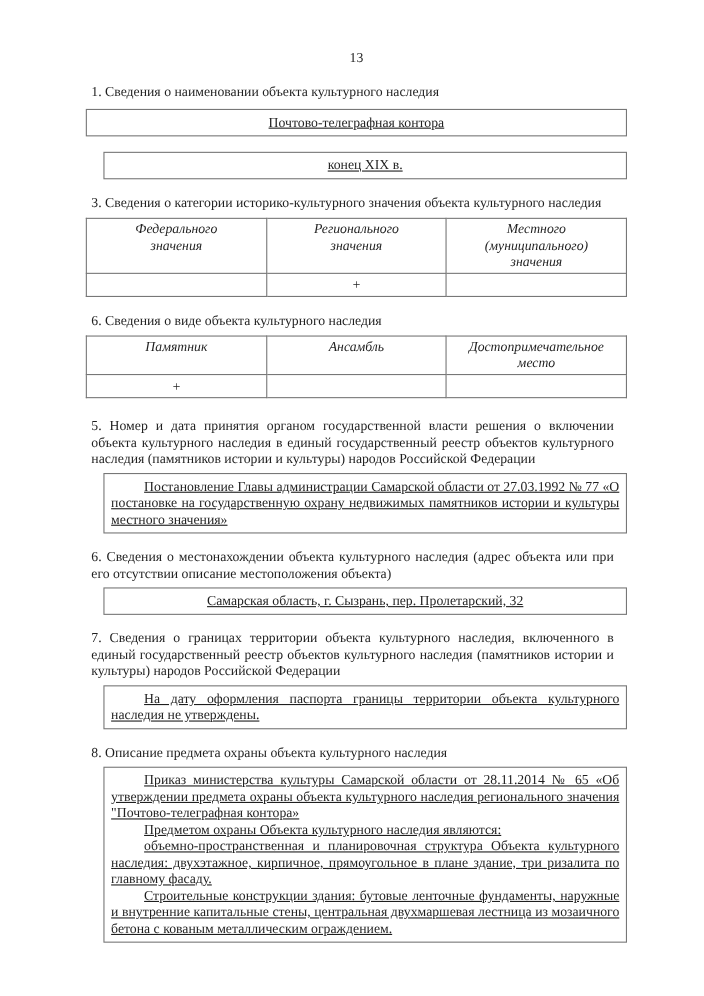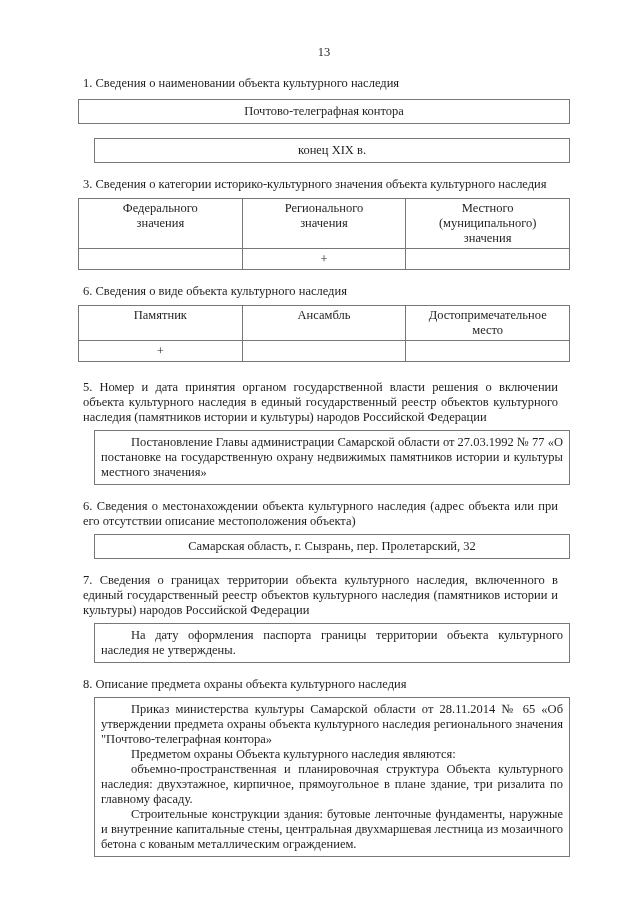--- a/index.html
+++ b/index.html
@@ -29,34 +29,36 @@
     text-align: justify;
     margin: 0 12px 0 5px;
   }
   .sec {
     margin-top: 14px;
   }
   .value-box {
     margin-top: 8px;
     border: 1px solid #777;
     padding: 4px 6px;
+    text-decoration: underline;
   }
   .value-box.centered {
     text-align: center;
   }
   .value-box .para {
     text-align: justify;
     text-indent: 30px;
     margin: 0;
   }
   table.doc-table {
     margin-top: 6px;
     border-collapse: collapse;
     width: 492px;
     table-layout: fixed;
+    font-style: italic;
   }
   table.doc-table th,
   table.doc-table td {
     border: 1px solid #777;
     font-weight: normal;
     text-align: center;
     vertical-align: top;
     padding: 2px 4px;
   }
   table.doc-table td {

